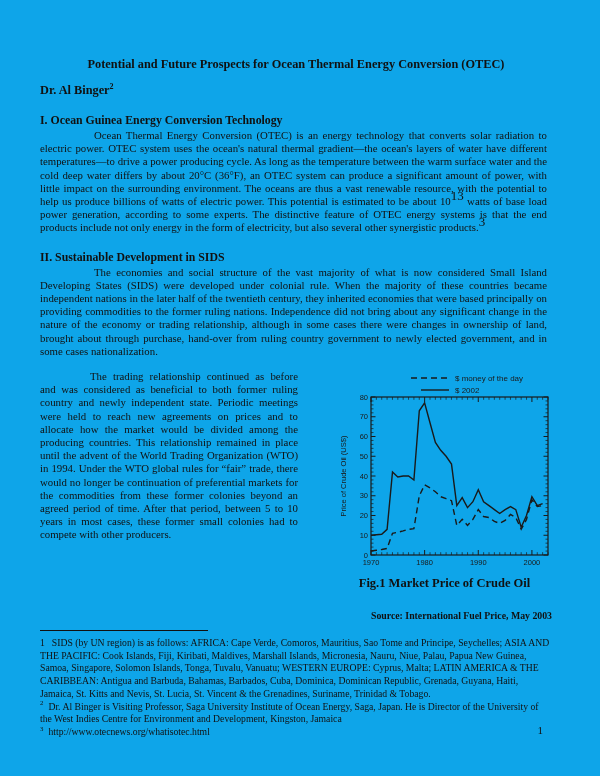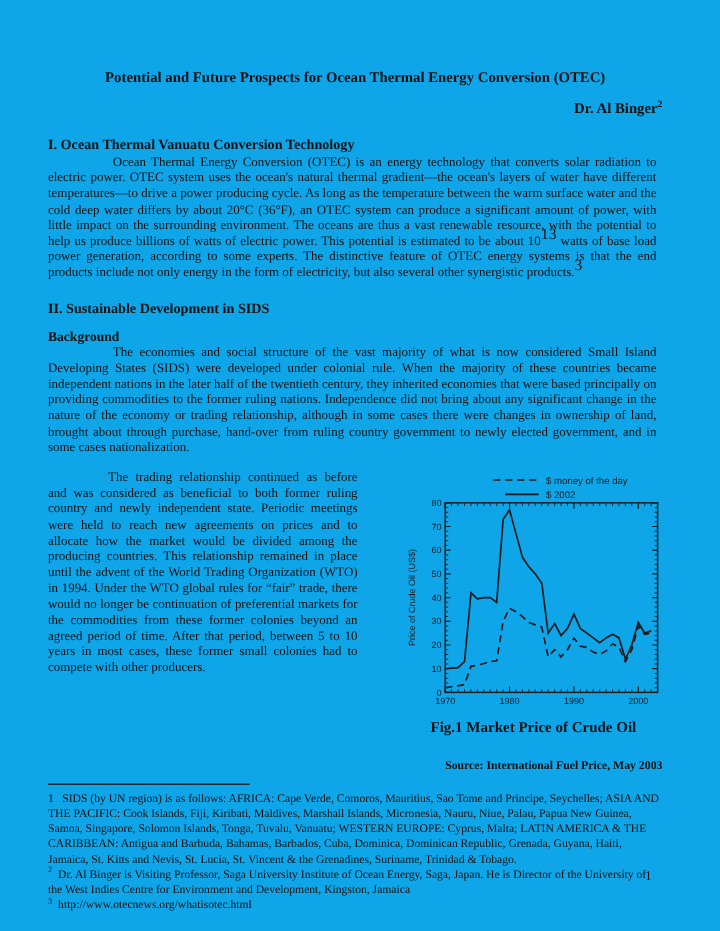--- a/index.html
+++ b/index.html
@@ -9,21 +9,21 @@
     margin:0 auto;
     background:#0ea5e9;
     box-sizing:border-box;
     padding:56px 48px 0 40px;
     font-family:"Liberation Serif", serif;
     color:#111;
     overflow:hidden;
   }
   .title-block{text-align:center;font-weight:bold;font-size:12.3px;line-height:16px;}
   .title-block sup{font-size:8px;margin-left:2px;}
-  .author{ text-align:right;font-weight:bold;font-size:12.3px;margin-top:11px;}
+  .author{ text-align:left;font-weight:bold;font-size:12.3px;margin-top:11px;}
   .author sup{font-size:8px;}
   .sec-heading{font-weight:bold;font-size:11.8px;margin-top:15px;}
   .sub-heading{font-weight:bold;font-size:11.3px;margin-top:10px;}
   .body-para{
     font-size:10.8px;line-height:13.2px;text-align:justify;
     margin:1px 5px 0 0;
   }
   .indent{text-indent:54px;}
   sup{line-height:0;}
   .body-para sup{font-size:13px;}
@@ -50,27 +50,26 @@
 <div class="page">
 
   <div class="title-block">
     <div><span>Potential and Future Prospects for Ocean Thermal Energy Conversion (OTEC)</span></div>
   </div>
 
   <div class="author">
     <span>Dr. Al Binger</span><sup>2</sup>
   </div>
 
-  <div class="sec-heading">I. Ocean Thermal Vanuatu Conversion Technology</div>
+  <div class="sec-heading">I. Ocean Guinea Energy Conversion Technology</div>
 
   <p class="body-para indent"><span>Ocean Thermal Energy Conversion (OTEC) is an energy technology that converts solar radiation to electric power. OTEC system uses the ocean's natural thermal gradient—the ocean's layers of water have different temperatures—to drive a power producing cycle. As long as the temperature between the warm surface water and the cold deep water differs by about 20°C (36°F), an OTEC system can produce a significant amount of power, with little impact on the surrounding environment. The oceans are thus a vast renewable resource, with the potential to help us produce billions of watts of electric power. This potential is estimated to be about 10</span><sup>13</sup><span> watts of base load power generation, according to some experts. The distinctive feature of OTEC energy systems is that the end products include not only energy in the form of electricity, but also several other synergistic products.</span><sup>3</sup></p>
 
   <div class="sec-heading">II. Sustainable Development in SIDS</div>
 
-  <div class="sub-heading">Background</div>
 
   <p class="body-para indent">The economies and social structure of the vast majority of what is now considered Small Island Developing States (SIDS) were developed under colonial rule. When the majority of these countries became independent nations in the later half of the twentieth century, they inherited economies that were based principally on providing commodities to the former ruling nations. Independence did not bring about any significant change in the nature of the economy or trading relationship, although in some cases there were changes in ownership of land, brought about through purchase, hand-over from ruling country government to newly elected government, and in some cases nationalization.</p>
 
   <div class="columns">
     <div class="col-left">
       <p class="body-para cp1">The trading relationship continued as before and was considered as beneficial to both former ruling country and newly independent state. Periodic meetings were held to reach new agreements on prices and to allocate how the market would be divided among the producing countries. This relationship remained in place until the advent of the World Trading Organization (WTO) in 1994. Under the WTO global rules for “fair” trade, there would no longer be continuation of preferential markets for the commodities from these former colonies beyond an agreed period of time. After that period, between 5 to 10 years in most cases, these former small colonies had to compete with other producers.</p>
     </div>
     <div class="col-right">
       <svg id="crude-chart" width="215" height="198" viewBox="0 0 215 198" xmlns="http://www.w3.org/2000/svg">
           <line x1="74" y1="7" x2="112" y2="7" stroke="#1a1a1a" stroke-width="1.4" stroke-dasharray="6 4"></line>

